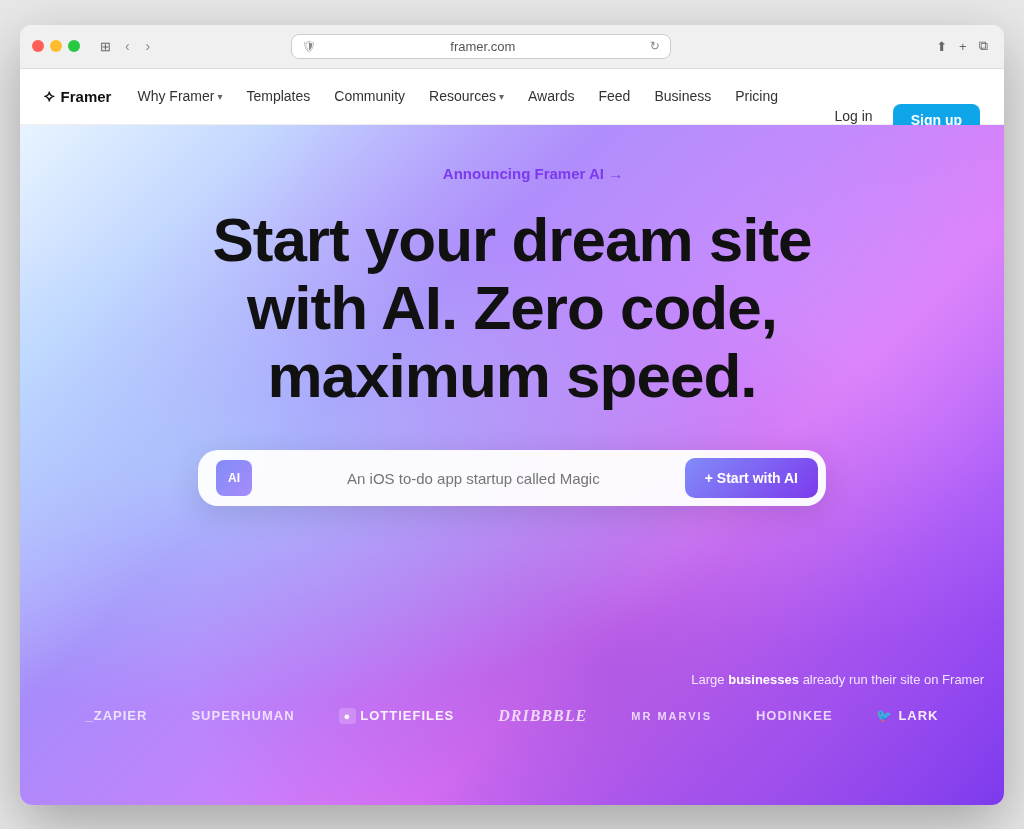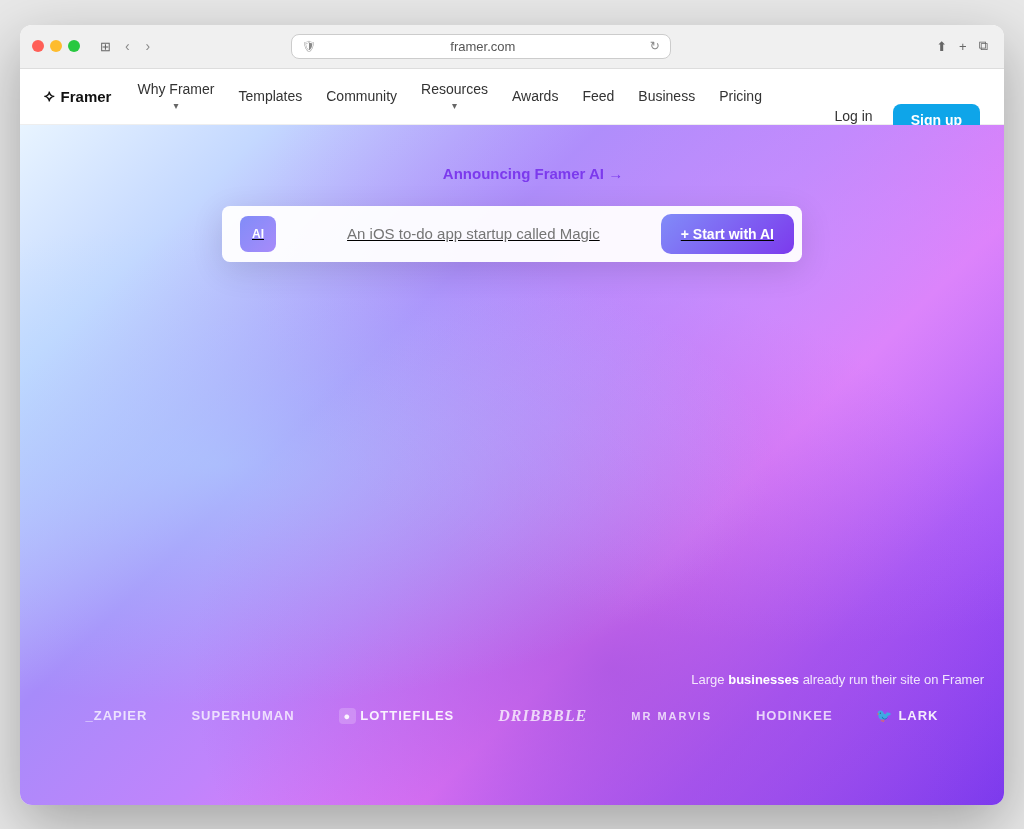--- a/index.html
+++ b/index.html
@@ -144,21 +144,20 @@
       font-size: 14px;
       font-weight: 500;
       padding: 6px 10px;
       border-radius: 6px;
       cursor: pointer;
       display: flex;
       align-items: center;
       gap: 3px;
       text-decoration: none;
       white-space: nowrap;
-      flex-direction: column;
     }
 
     .nav-link-chevron {
       font-size: 10px;
       color: #666;
     }
 
     .nav-right {
       display: flex;
       align-items: center;
@@ -243,30 +242,29 @@
       line-height: 1.1;
       max-width: 700px;
       margin-bottom: 40px;
       position: relative;
       z-index: 1;
       letter-spacing: -1px;
     }
 
     .hero-search-container {
       background: rgba(255,255,255,0.95);
-      border-radius: 8px;
+      border-radius: 20px;
       padding: 8px;
       display: flex;
       align-items: center;
-      width: 580px;
+      width: 628px;
       max-width: 100%;
       box-shadow: 0 8px 32px rgba(0,0,0,0.12);
       position: relative;
       z-index: 1;
-      text-decoration: underline;
     }
 
     .ai-icon {
       width: 36px;
       height: 36px;
       display: flex;
       align-items: center;
       justify-content: center;
       background: linear-gradient(135deg, #818cf8, #a78bfa);
       border-radius: 8px;
@@ -421,20 +419,25 @@
       <button class="btn-login">Log in</button>
       <button class="btn-signup">Sign up</button>
     </div>
   </nav>
 
   <section class="hero">
     <div class="hero-announce">
       <span>Announcing Framer AI →</span>
     </div>
 
+    <h1 class="hero-title">
+      <span>Start your dream site</span><br>
+      <span>with AI. Zero code,</span><br>
+      <span>maximum speed.</span>
+    </h1>
 
     <div class="hero-search-container">
       <div class="ai-icon">
         <span>AI</span>
       </div>
       <input class="hero-input" type="text" placeholder="An iOS to-do app startup called Magic" style="">
       <button class="btn-start-ai">
         <span>+ Start with AI</span>
       </button>
     </div>

